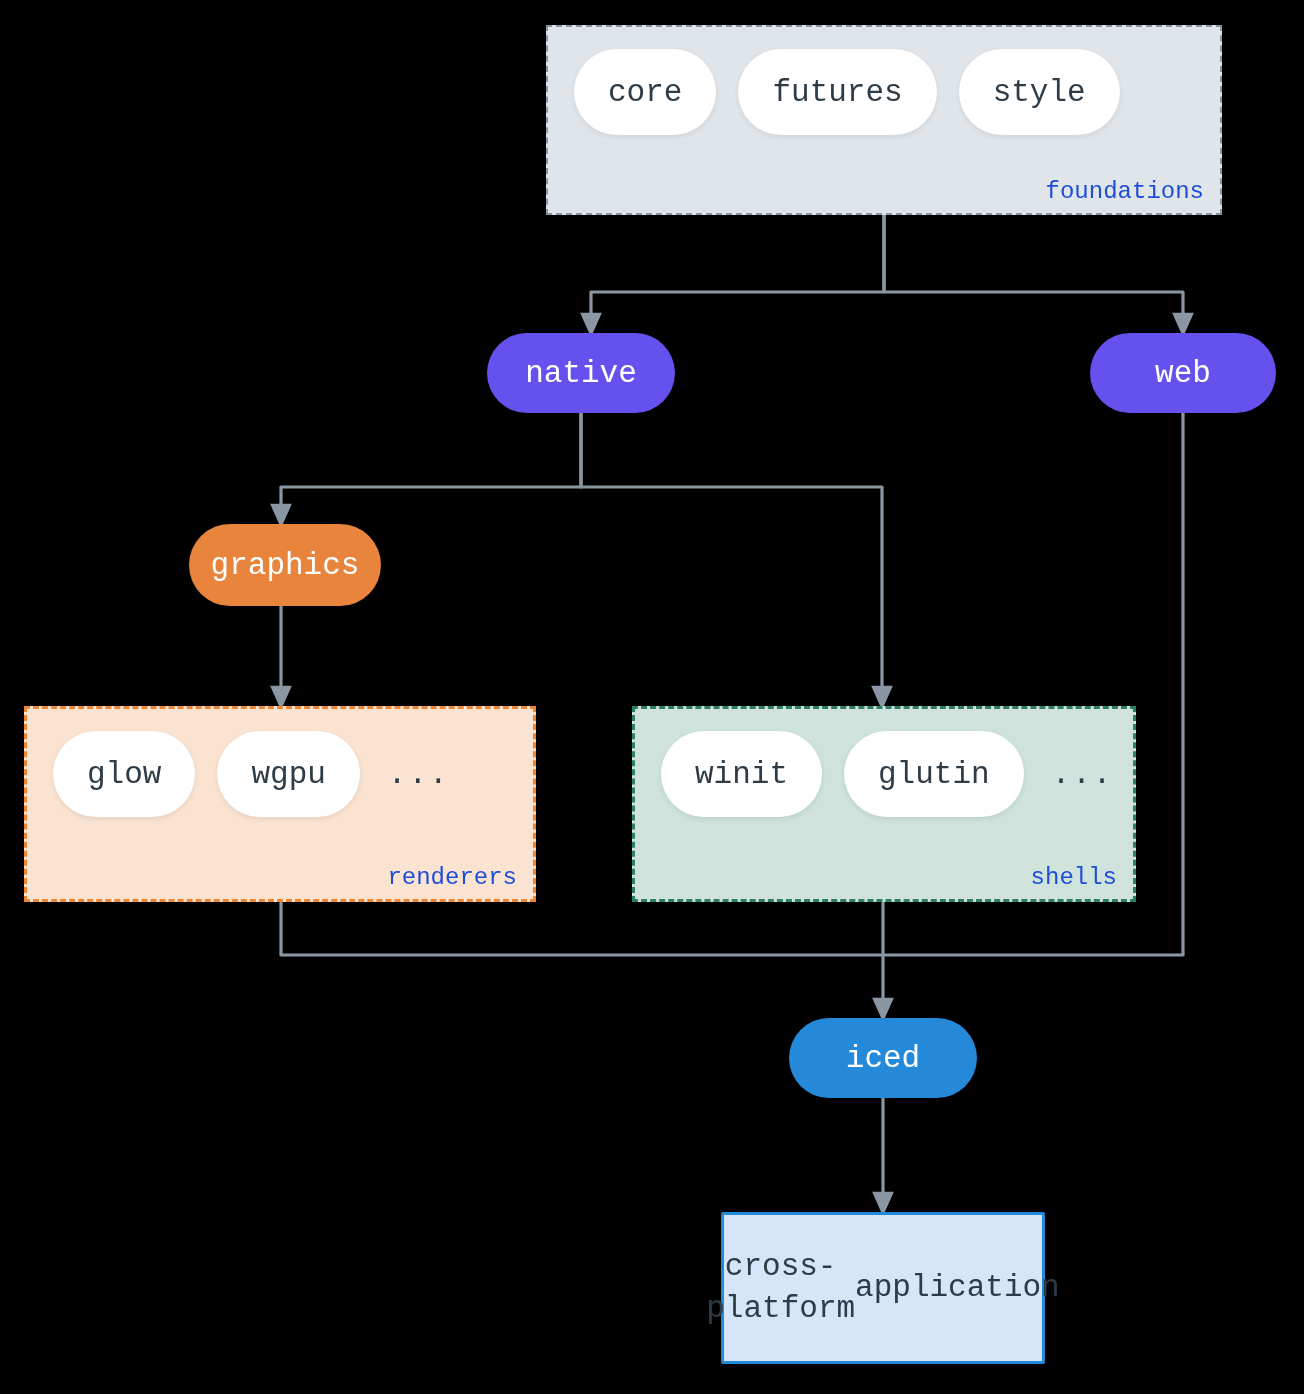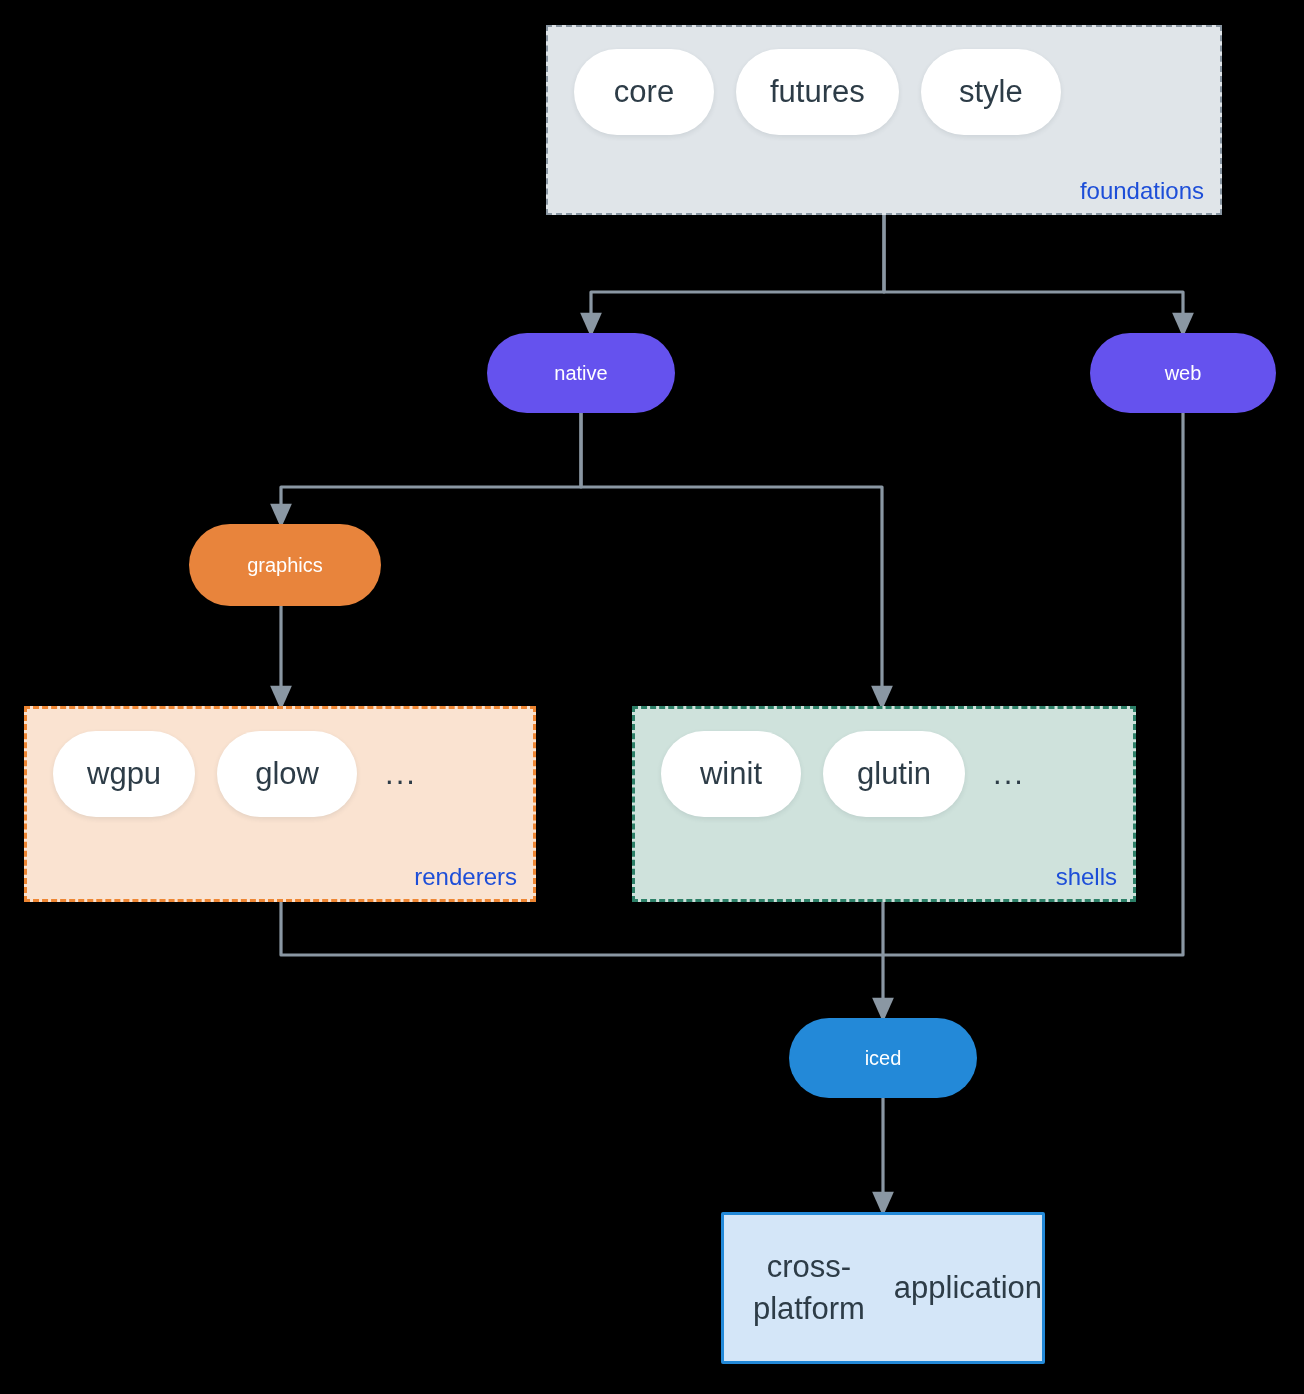--- a/index.html
+++ b/index.html
@@ -6,21 +6,21 @@
   html, body {
     margin: 0;
     padding: 0;
     background: #000000;
   }
   #canvas {
     position: relative;
     width: 1304px;
     height: 1394px;
     background: #000000;
-    font-family: Liberation Sans, sans-serif;
+    font-family: Liberation Mono, monospace;
     overflow: hidden;
   }
   #edges {
     position: absolute;
     left: 0;
     top: 0;
     width: 1304px;
     height: 1394px;
     pointer-events: none;
   }
@@ -90,21 +90,21 @@
     padding-left: 6px;
   }
 
   
   .node {
     position: absolute;
     display: flex;
     align-items: center;
     justify-content: center;
     color: #ffffff;
-    font-size: 20px;
+    font-size: 31px;
     border-radius: 44px;
     box-sizing: border-box;
     white-space: nowrap;
   }
   .node-native { left: 487px; top: 333px; width: 188px; height: 80px; background: #6552ee; }
   .node-web    { left: 1090px; top: 333px; width: 186px; height: 80px; background: #6552ee; }
   .node-graphics { left: 189px; top: 524px; width: 192px; height: 82px; background: #e8843c; }
   .node-iced   { left: 789px; top: 1018px; width: 188px; height: 80px; background: #2389d8; }
 
   
@@ -165,22 +165,22 @@
     <div class="pill-row">
       <div class="pill-white">core</div>
       <div class="pill-white">futures</div>
       <div class="pill-white">style</div>
     </div>
     <div class="group-label">foundations</div>
   </div>
 
   <div class="group group-renderers">
     <div class="pill-row">
+      <div class="pill-white">glow</div>
       <div class="pill-white">wgpu</div>
-      <div class="pill-white">glow</div>
       <div class="ellipsis">...</div>
     </div>
     <div class="group-label">renderers</div>
   </div>
 
   <div class="group group-shells">
     <div class="pill-row">
       <div class="pill-white">winit</div>
       <div class="pill-white">glutin</div>
       <div class="ellipsis">...</div>

